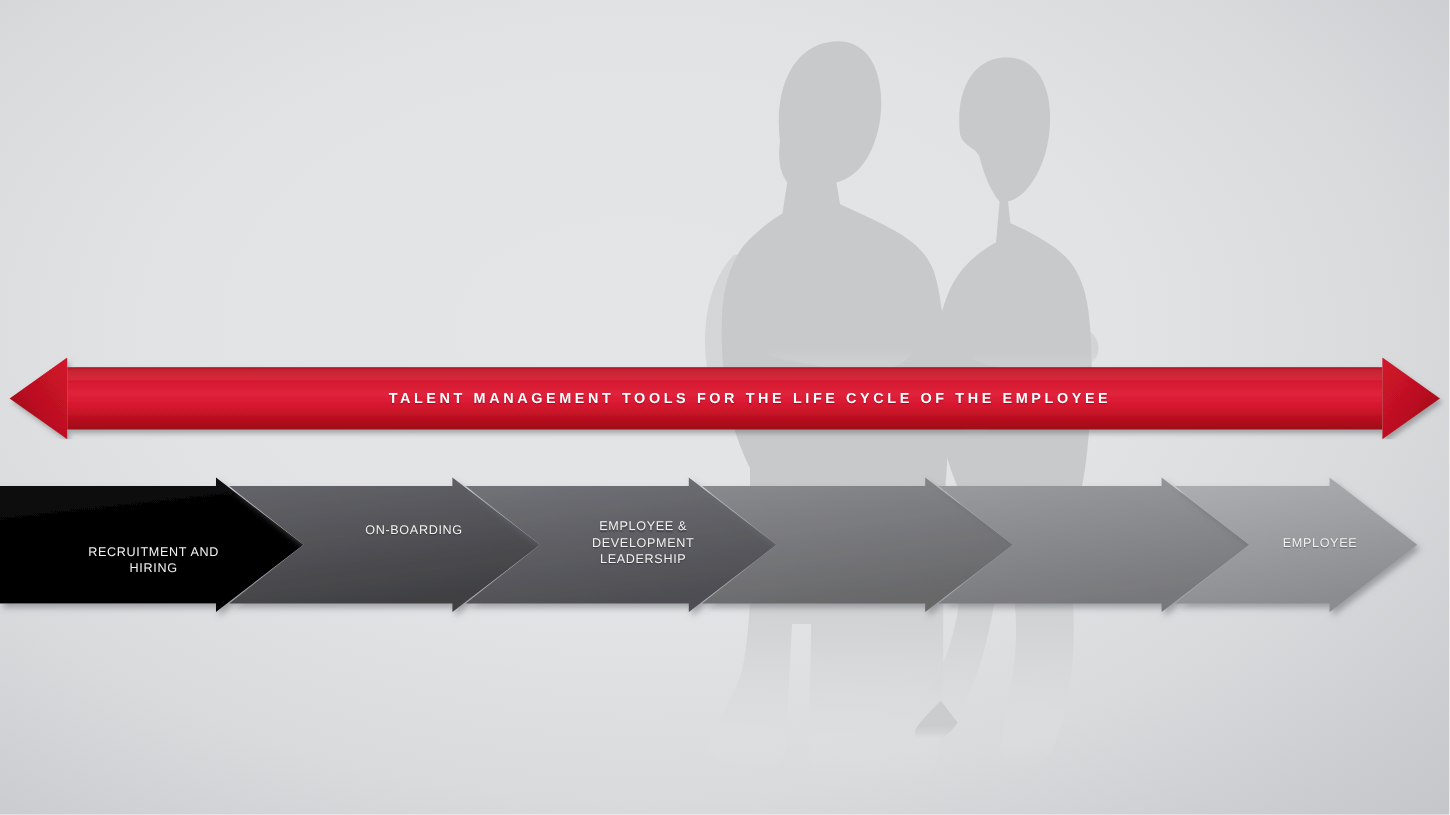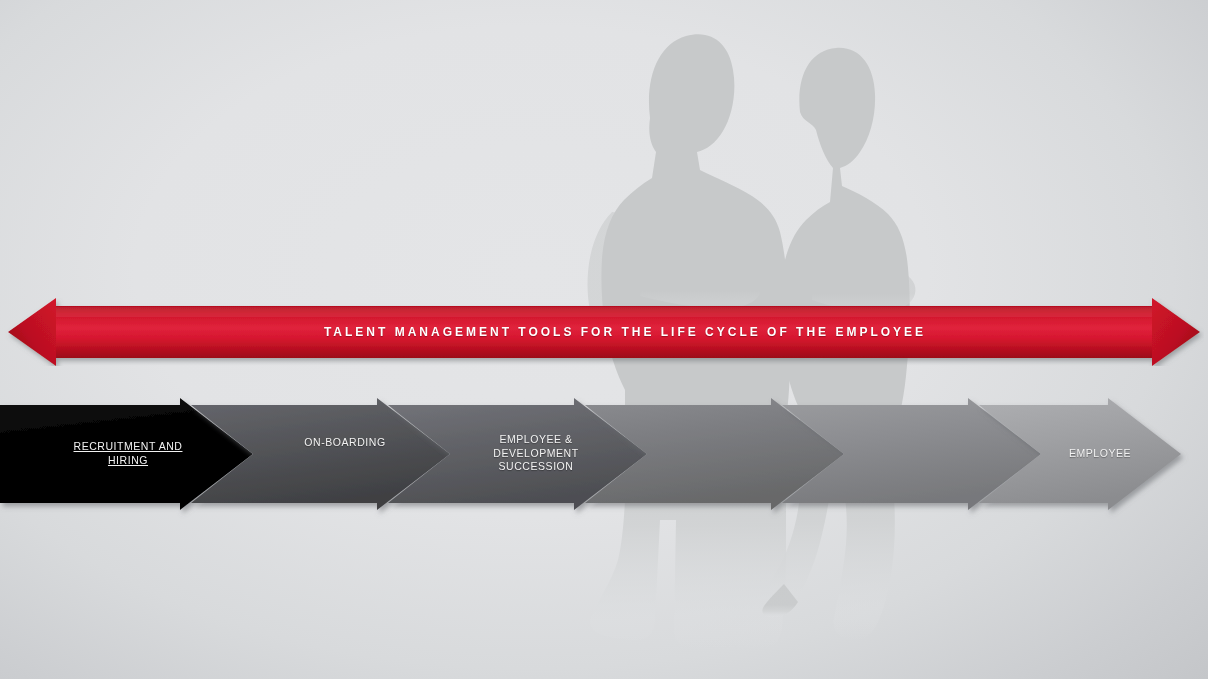--- a/index.html
+++ b/index.html
@@ -263,33 +263,33 @@
       </g>
     </svg>
 
     <div class="chev-hit" style="left:0px;width:253px;"></div>
     <div class="chev-hit" style="left:191px;width:259px;"></div>
     <div class="chev-hit" style="left:388px;width:259px;"></div>
     <div class="chev-hit" style="left:585px;width:259px;"></div>
     <div class="chev-hit" style="left:782px;width:259px;"></div>
     <div class="chev-hit" style="left:979px;width:202px;"></div>
 
-    <div class="chev-label" style="left:28px;top:48px;width:200px;text-decoration:underline;">
+    <div class="chev-label" style="left:28px;top:62px;width:200px;">
       <span>RECRUITMENT AND</span><br>
       <span>HIRING</span>
     </div>
 
     <div class="chev-label" style="left:245px;top:44px;width:200px;">
       <span>ON-BOARDING</span>
     </div>
 
     <div class="chev-label" style="left:436px;top:41px;width:200px;">
       <span>EMPLOYEE &amp;</span><br>
       <span>DEVELOPMENT</span><br>
-      <span>SUCCESSION</span>
+      <span>LEADERSHIP</span>
     </div>
 
 
 
     <div class="chev-label" style="left:1005px;top:55px;width:190px;">
       <span>EMPLOYEE</span>
     </div>
   </div>
 
 </div>

